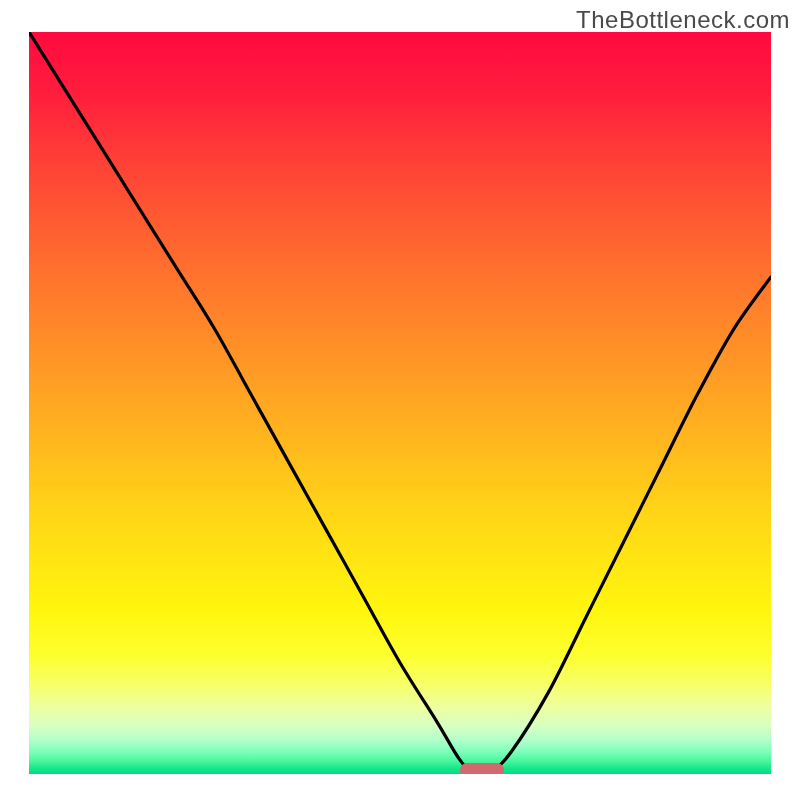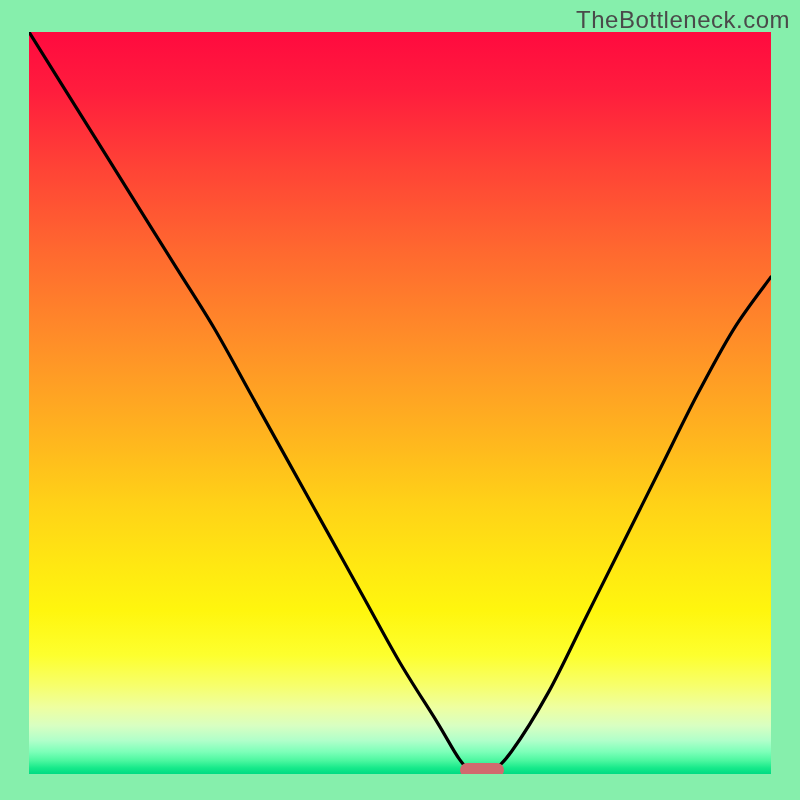--- a/index.html
+++ b/index.html
@@ -7,21 +7,21 @@
     padding: 0;
     width: 800px;
     height: 800px;
     background: #000;
     overflow: hidden;
   }
   .frame {
     position: relative;
     width: 800px;
     height: 800px;
-    background: #86efac;
+    background: #ffffff;
   }
   .watermark {
     position: absolute;
     top: 6px;
     right: 10px;
     color: #4a4a4a;
     font-family: Arial, Helvetica, sans-serif;
     font-size: 24px;
     font-weight: 500;
     letter-spacing: 0.5px;

